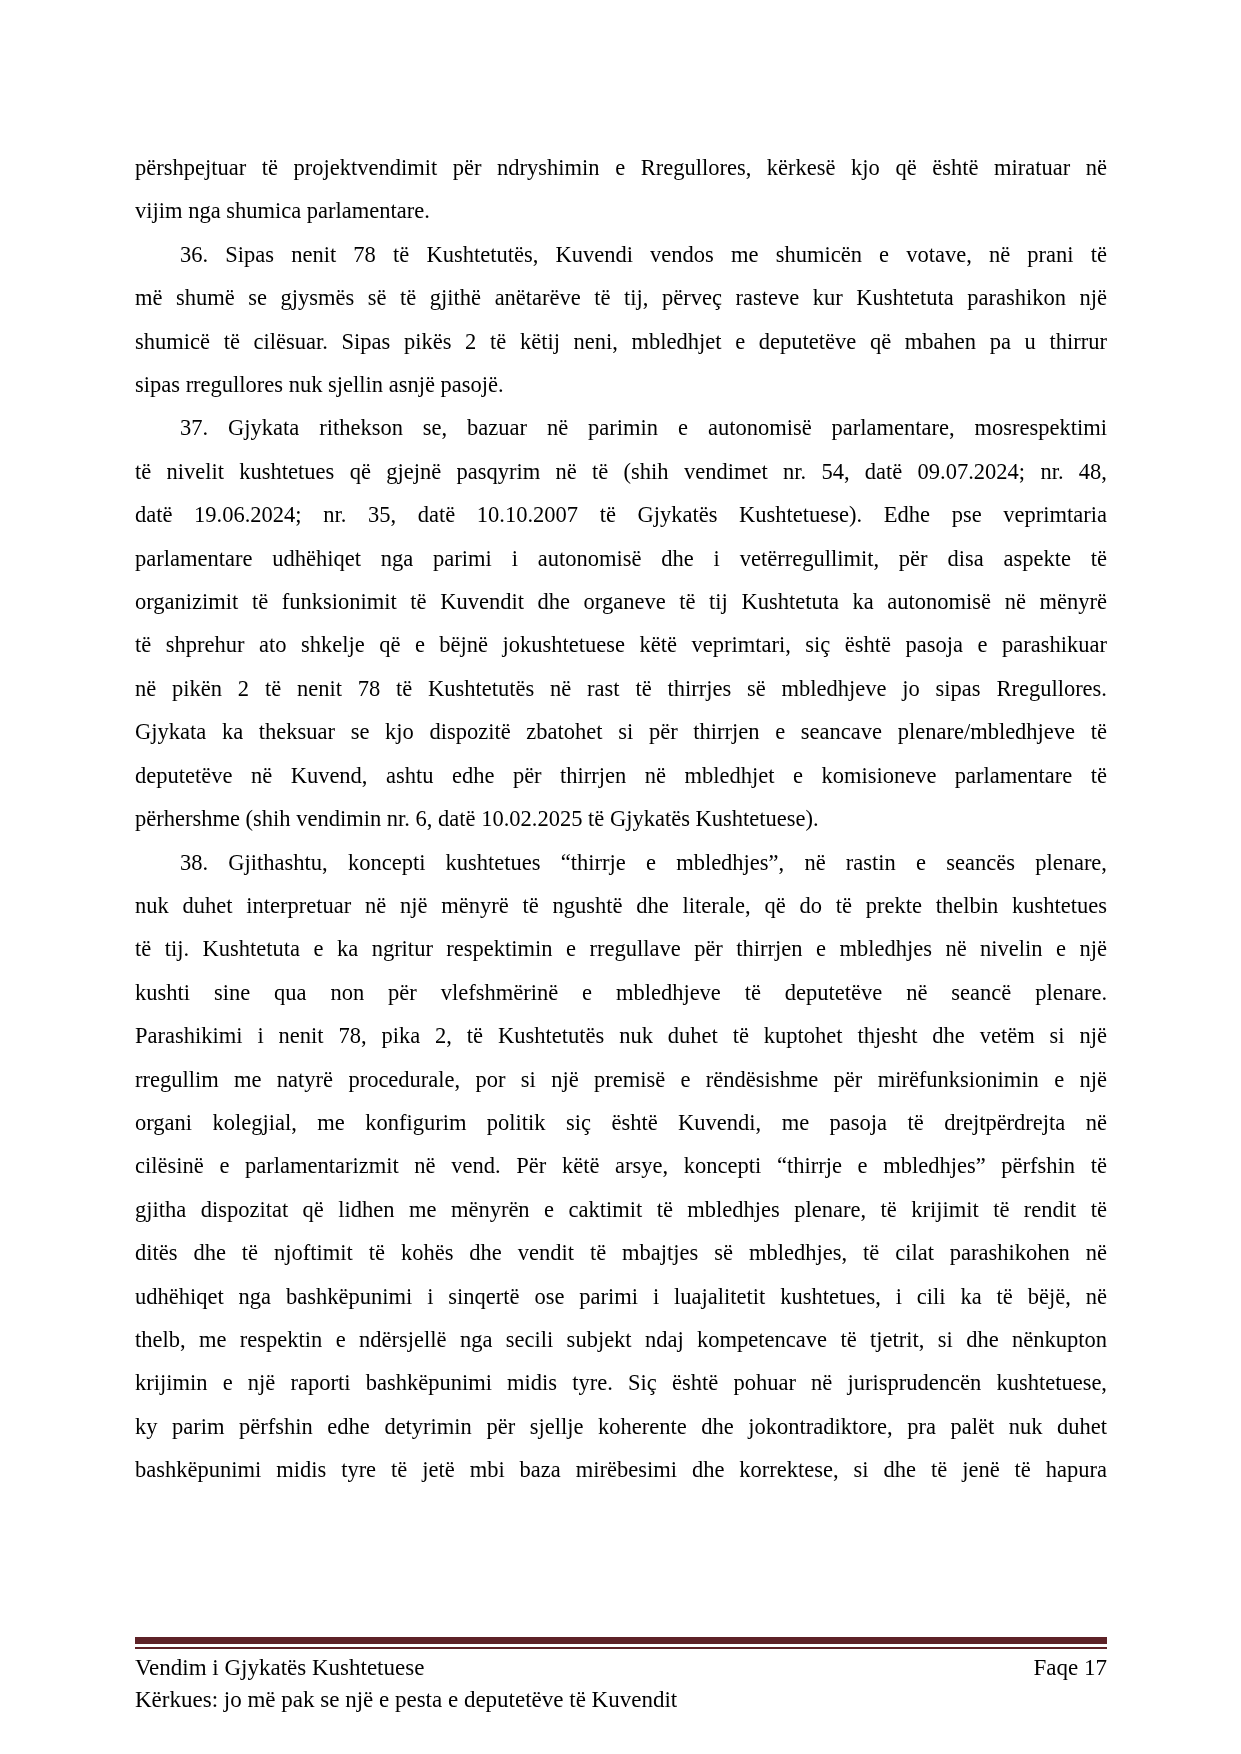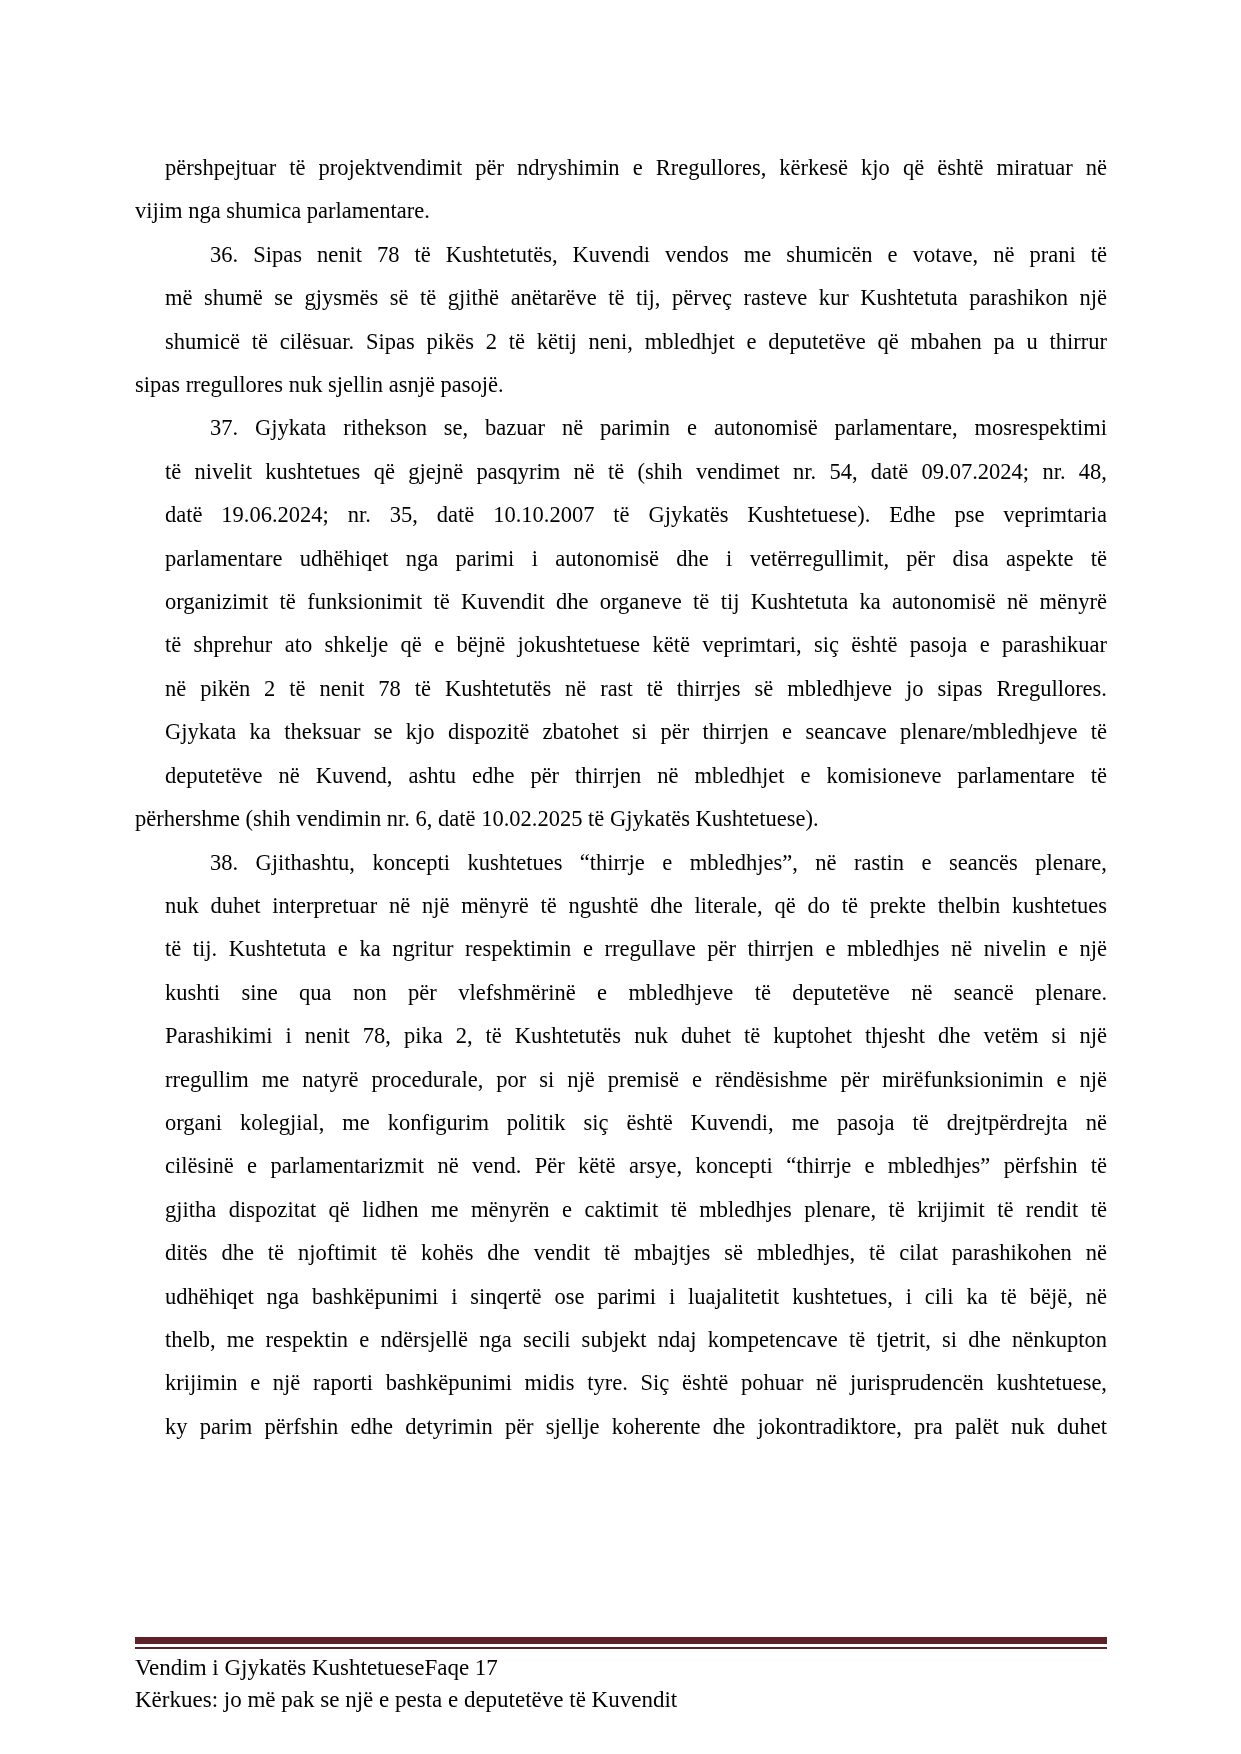--- a/index.html
+++ b/index.html
@@ -19,38 +19,39 @@
   .body-text {
     position: absolute;
     left: 135px;
     top: 146px;
     width: 972px;
     font-size: 22.5px;
     line-height: 43.4px;
   }
   .para { margin: 0; padding: 0; }
   .line { margin: 0; padding: 0; }
-  .line.j { text-align: justify; text-align-last: justify; margin-left: 30px; }
+  .line.j { text-align: justify; text-align-last: justify; }
   .line.l { text-align: center; text-align-last: left; }
   .para.indent .line:first-child { text-indent: 45px; }
   .it { }
   .footer {
     position: absolute;
     left: 135px;
     width: 972px;
     top: 1637px;
   }
   .footer-rule {
     height: 3px;
     background: #ffffff;
     border-top: 7px solid #5e2227;
     border-bottom: 2px solid #5e2227;
   }
   .footer-row {
     display: flex;
+    justify-content: space-between;
     font-size: 23px;
     line-height: 32px;
     margin-top: 3px;
   }
   .footer-line2 {
     font-size: 23px;
     line-height: 32px;
   }
 </style>
 </head>
@@ -88,20 +89,21 @@
         <div class="line j"><span>Parashikimi i nenit 78, pika 2, të Kushtetutës nuk duhet të kuptohet thjesht dhe vetëm si një</span></div>
         <div class="line j"><span>rregullim me natyrë procedurale, por si një premisë e rëndësishme për mirëfunksionimin e një</span></div>
         <div class="line j"><span>organi kolegjial, me konfigurim politik siç është Kuvendi, me pasoja të drejtpërdrejta në</span></div>
         <div class="line j"><span>cilësinë e parlamentarizmit në vend. Për këtë arsye, koncepti “thirrje e mbledhjes” përfshin të</span></div>
         <div class="line j"><span>gjitha dispozitat që lidhen me mënyrën e caktimit të mbledhjes plenare, të krijimit të rendit të</span></div>
         <div class="line j"><span>ditës dhe të njoftimit të kohës dhe vendit të mbajtjes së mbledhjes, të cilat parashikohen në</span></div>
         <div class="line j"><span>udhëhiqet nga bashkëpunimi i sinqertë ose parimi i luajalitetit kushtetues, i cili ka të bëjë, në</span></div>
         <div class="line j"><span>thelb, me respektin e ndërsjellë nga secili subjekt ndaj kompetencave të tjetrit, si dhe nënkupton</span></div>
         <div class="line j"><span>krijimin e një raporti bashkëpunimi midis tyre. Siç është pohuar në jurisprudencën kushtetuese,</span></div>
         <div class="line j"><span>ky parim përfshin edhe detyrimin për sjellje koherente dhe jokontradiktore, pra palët nuk duhet</span></div>
+        <div class="line j"><span>bashkëpunimi midis tyre të jetë mbi baza mirëbesimi dhe korrektese, si dhe të jenë të hapura</span></div>
       </div>
     </div>
   <div class="footer">
     <div class="footer-rule" style="border-color: rgb(94, 34, 39);"></div>
     <div class="footer-row">
       <span>Vendim i Gjykatës Kushtetuese</span>
       <span>Faqe 17</span>
     </div>
     <div class="footer-line2">Kërkues: jo më pak se një e pesta e deputetëve të Kuvendit</div>
   </div>

